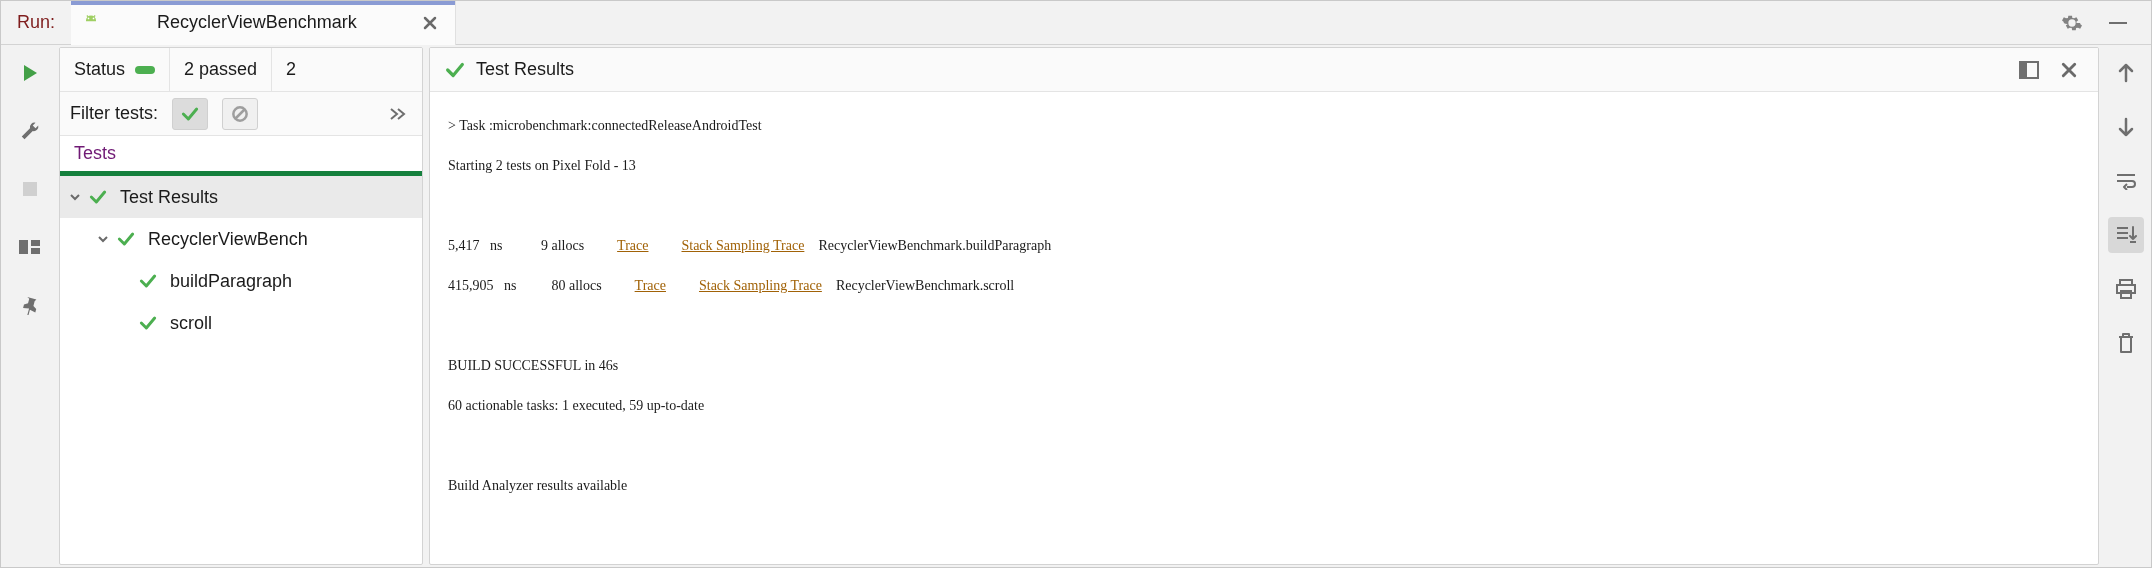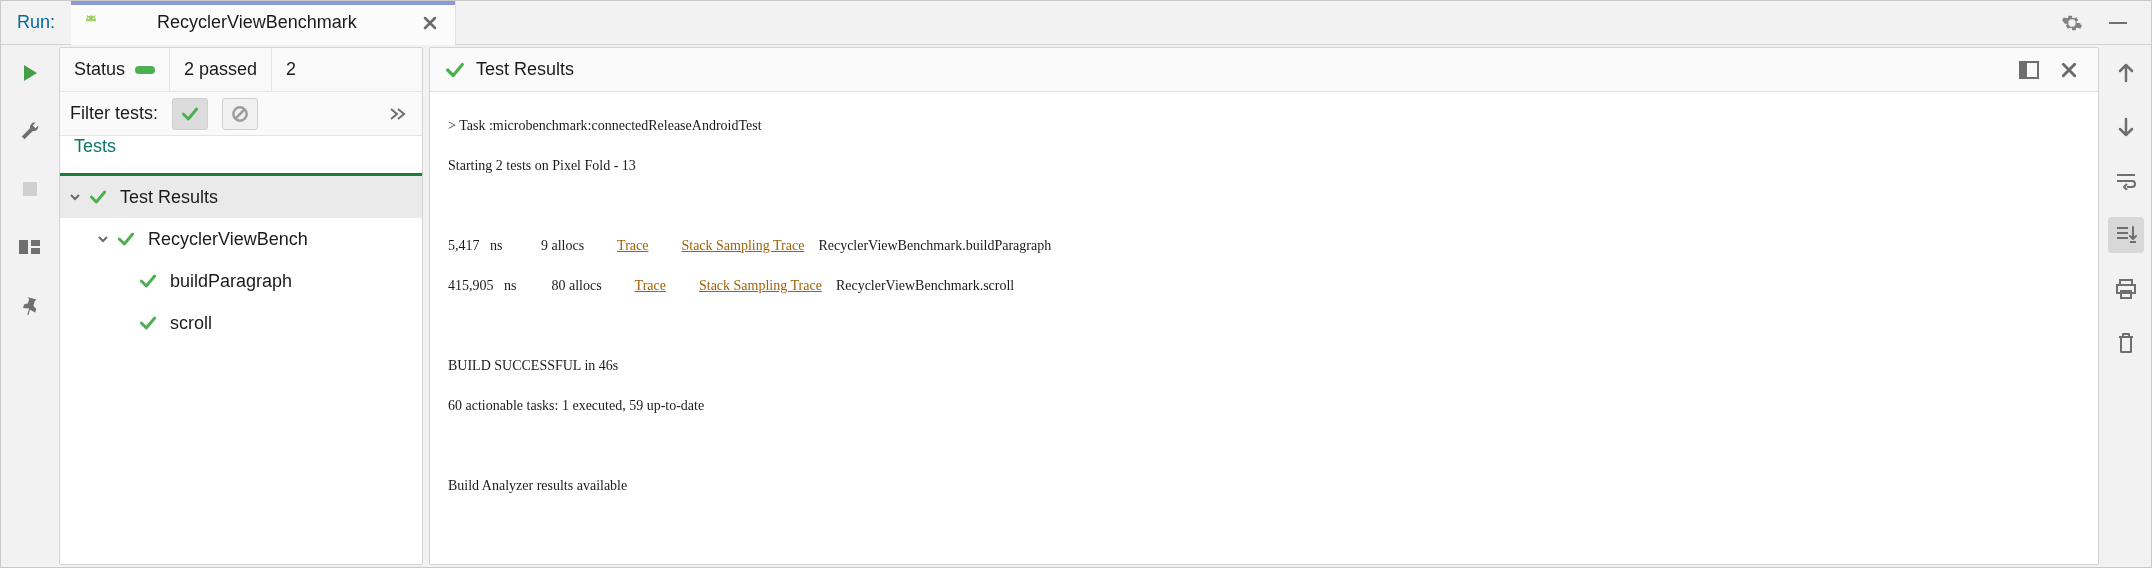--- a/index.html
+++ b/index.html
@@ -24,21 +24,21 @@
     height: 44px;
     display: flex;
     align-items: center;
     border-bottom: 1px solid #d3d3d3;
     background: #f2f2f2;
     padding: 0 10px 0 0;
   }
   .run-label {
     padding: 0 16px;
     font-size: 18px;
-    color: #0369a1;
+    color: #7f1d1d;
   }
   .tab {
     display: flex;
     align-items: center;
     height: 44px;
     padding: 0 14px 0 10px;
     background: #fbfbfb;
     border-right: 1px solid #e0e0e0;
     position: relative;
     gap: 48px;
@@ -127,24 +127,24 @@
     display: flex; align-items: center; justify-content: center;
     border: 1px solid #d0d0d0;
     background: #f0f0f0;
     border-radius: 3px;
   }
   .filterbar .btn.active { background: #dcdcdc; }
   .filterbar .spacer { flex: 1; }
 
   .tests-header {
     height: 40px;
-    display: flex; align-items: flex-start;
+    display: flex; align-items: center;
     padding: 0 14px;
-    border-bottom: 3px solid #15803d;
-    color: #0f766e;
+    border-bottom: 5px solid #15803d;
+    color: #701a75;
   }
 
   .tree {
     flex: 1;
     overflow: hidden;
   }
   .tree-row {
     display: flex;
     align-items: center;
     height: 42px;

